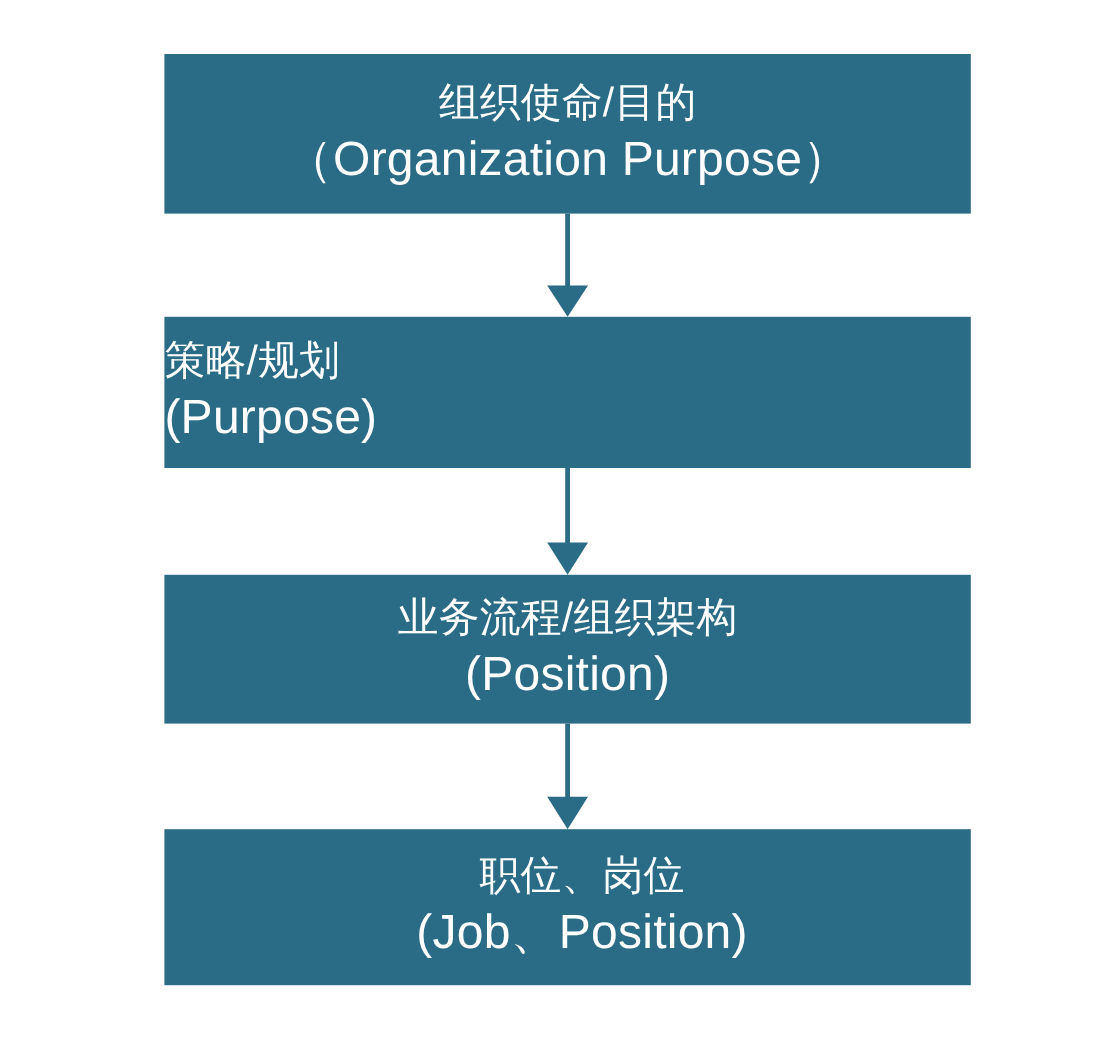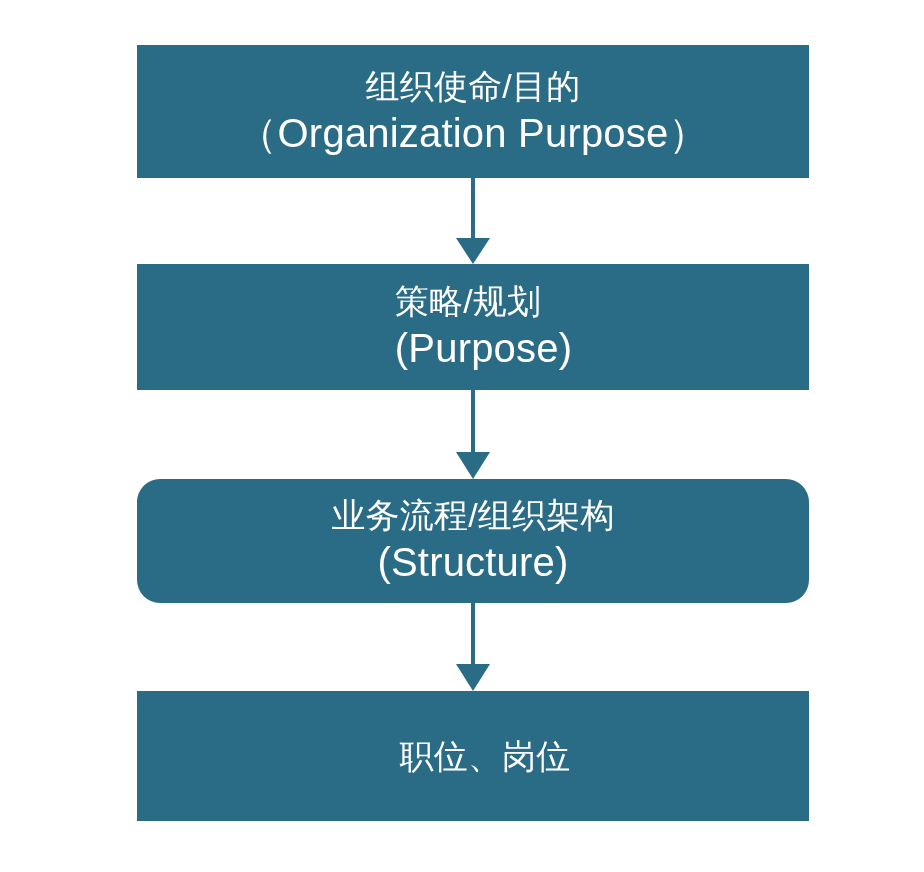--- a/index.html
+++ b/index.html
@@ -19,21 +19,20 @@
     height: 872px;
   }
   .node-box {
     position: absolute;
     left: 137px;
     width: 672px;
     background: #2a6b85;
     color: #ffffff;
     display: flex;
     flex-direction: column;
-    align-items: center;
     justify-content: center;
     box-sizing: border-box;
   }
   .node-lines {
     display: flex;
     flex-direction: column;
     text-align: center;
   }
   .node-lines.align-left {
     text-align: left;
@@ -46,22 +45,22 @@
     letter-spacing: 0.2px;
   }
   .node-line.cn {
     font-size: 34px;
   }
   .node-line.en {
     font-size: 40px;
   }
   
   #box-0 { top: 45px;  height: 133px; }
-  #box-1 { top: 264px; height: 126px; padding-left: 21px; }
-  #box-2 { top: 479px; height: 124px; border-radius: 23px; }
+  #box-1 { top: 264px; height: 126px; }
+  #box-2 { top: 479px; height: 124px; }
   #box-3 { top: 691px; height: 130px; padding-left: 24px; }
 
   .connector {
     position: absolute;
     left: 0;
     width: 924px;
     pointer-events: none;
   }
   .connector svg {
     display: block;
@@ -100,30 +99,31 @@
   <div class="connector" id="arrow-1">
     <svg width="924" height="89" viewBox="0 0 924 89" xmlns="http://www.w3.org/2000/svg" aria-hidden="true">
       <line x1="473" y1="0" x2="473" y2="64" stroke="#2a6b85" stroke-width="4"></line>
       <polygon points="456,62 490,62 473,89" fill="#2a6b85"></polygon>
     </svg>
   </div>
 
   <div class="node-box" id="box-2">
     <div class="node-lines">
       <span class="node-line cn">业务流程/组织架构</span>
-      <span class="node-line en">(Structure)</span>
+      <span class="node-line en">(Position)</span>
     </div>
   </div>
 
   <div class="connector" id="arrow-2">
     <svg width="924" height="88" viewBox="0 0 924 88" xmlns="http://www.w3.org/2000/svg" aria-hidden="true">
       <line x1="473" y1="0" x2="473" y2="63" stroke="#2a6b85" stroke-width="4"></line>
       <polygon points="456,61 490,61 473,88" fill="#2a6b85"></polygon>
     </svg>
   </div>
 
   <div class="node-box" id="box-3">
     <div class="node-lines">
       <span class="node-line cn">职位、岗位</span>
+      <span class="node-line en">(Job、Position)</span>
     </div>
   </div>
 
 </div>
 
 </body></html>

